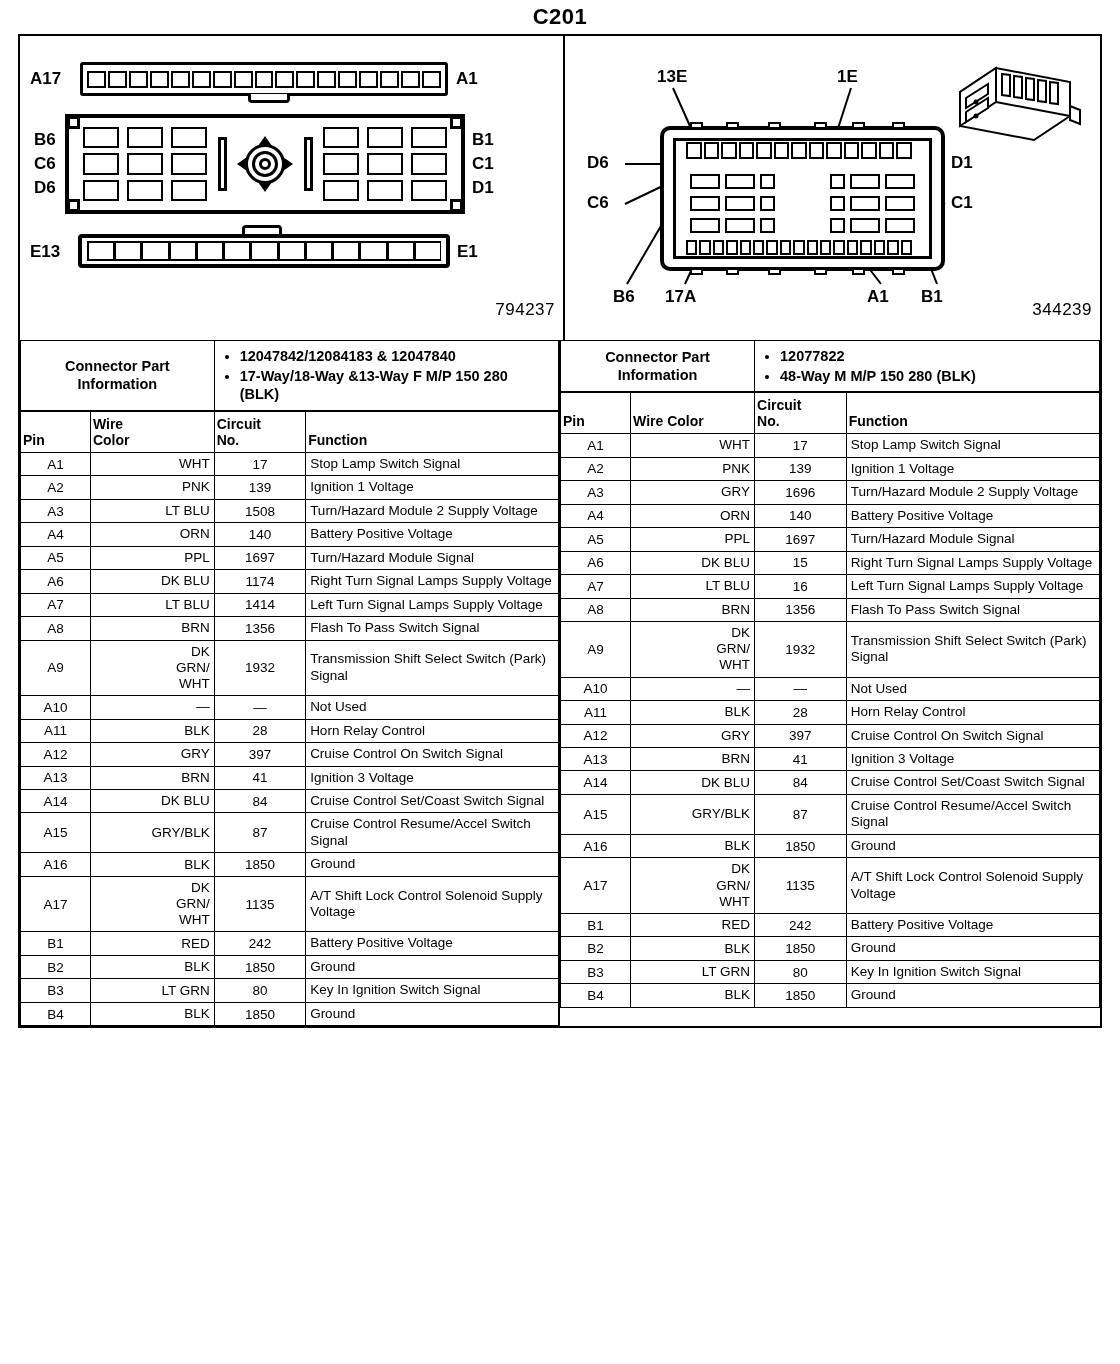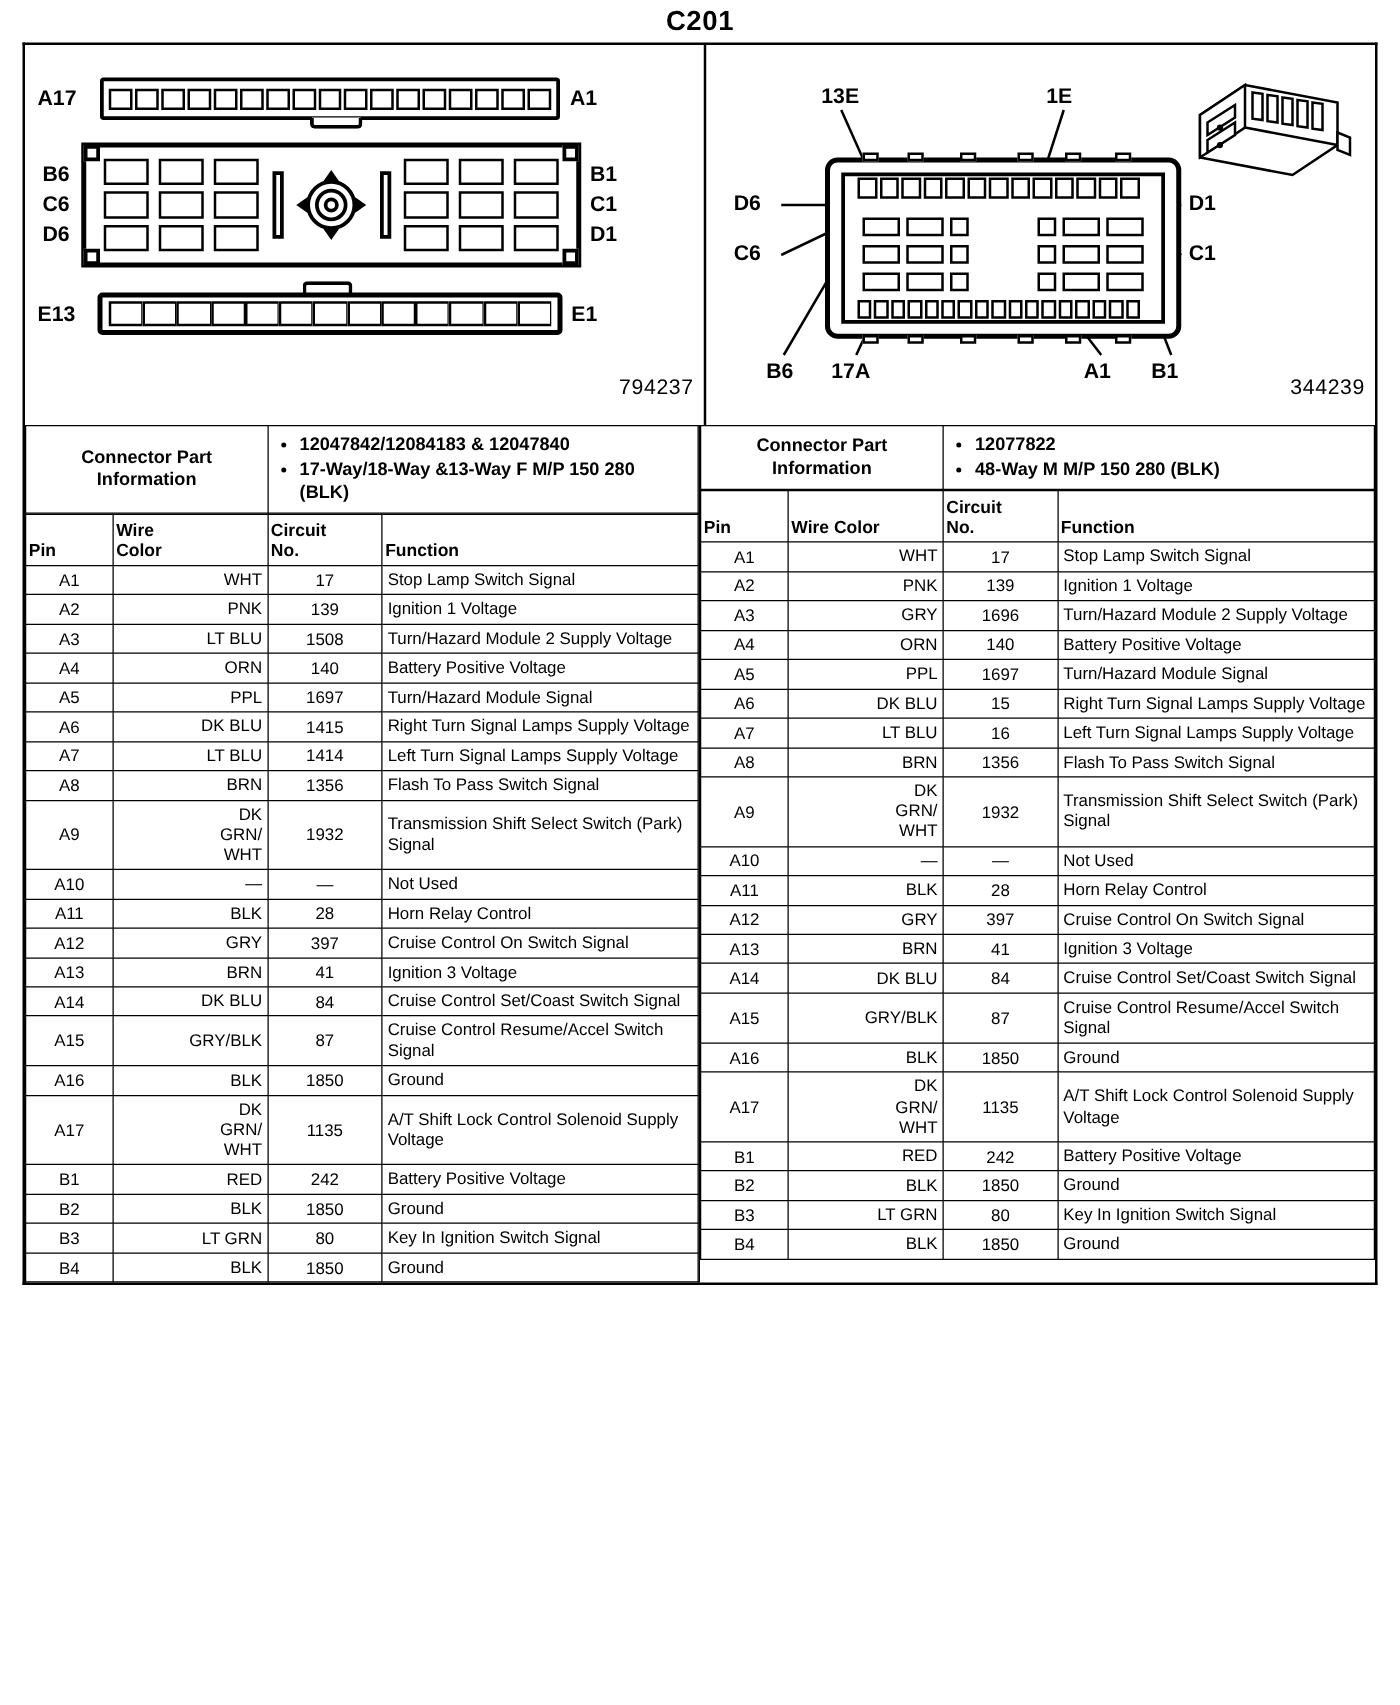--- a/index.html
+++ b/index.html
@@ -527,21 +527,21 @@
             </tr>
             <tr>
               <td class="c-pin">A5</td>
               <td class="c-wire">PPL</td>
               <td class="c-ckt">1697</td>
               <td class="c-fn">Turn/Hazard Module Signal</td>
             </tr>
             <tr>
               <td class="c-pin">A6</td>
               <td class="c-wire">DK BLU</td>
-              <td class="c-ckt">1415</td>
+              <td class="c-ckt">1174</td>
               <td class="c-fn">Right Turn Signal Lamps Supply Voltage</td>
             </tr>
             <tr>
               <td class="c-pin">A7</td>
               <td class="c-wire">LT BLU</td>
               <td class="c-ckt">1414</td>
               <td class="c-fn">Left Turn Signal Lamps Supply Voltage</td>
             </tr>
             <tr>
               <td class="c-pin">A8</td>

